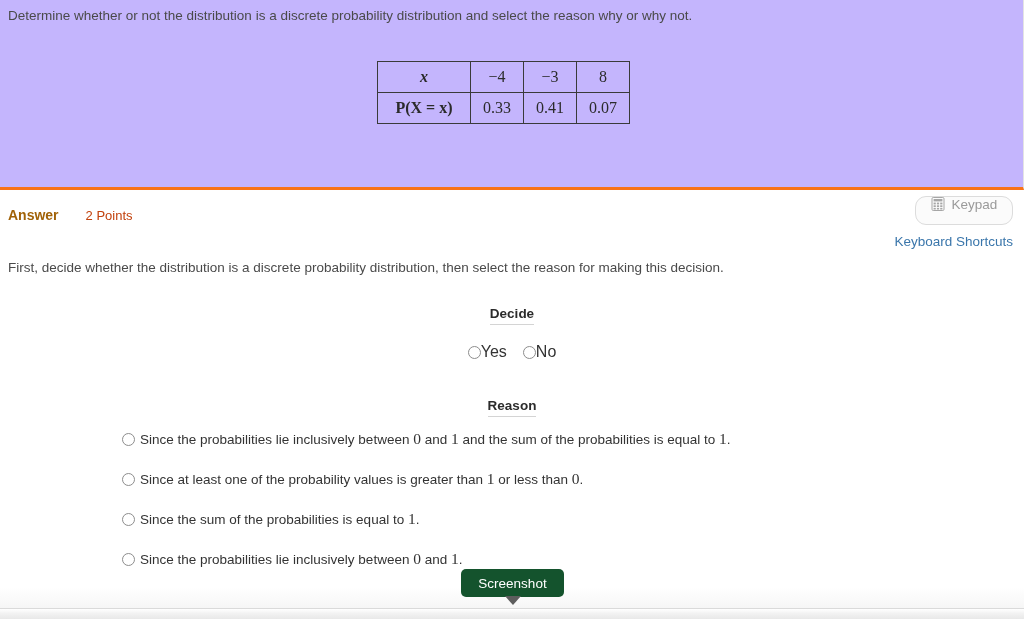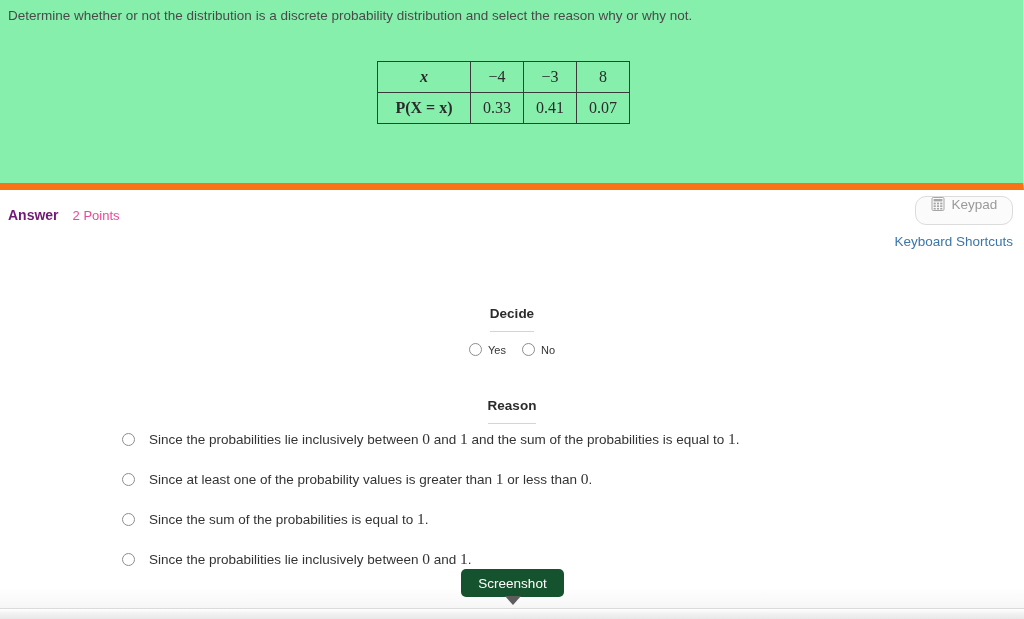--- a/index.html
+++ b/index.html
@@ -17,22 +17,22 @@
     color: #333333;
     position: relative;
   }
 
   
   #question-panel {
     position: relative;
     height: 190px;
     box-sizing: border-box;
     border-right: 1px solid #e3e3e3;
-    border-bottom: 7px solid #f97316;
-    background: #86efac;
+    border-bottom: 3px solid #f97316;
+    background: #c4b5fd;
   }
   #question-prompt {
     position: absolute;
     left: 8px;
     top: 8px;
     font-size: 13.5px;
     color: #4a4a4a;
     line-height: 16px;
     white-space: nowrap;
   }
@@ -81,25 +81,26 @@
     position: absolute;
     left: 8px;
     top: 17px;
     display: flex;
     align-items: baseline;
     gap: 14px;
   }
   #answer-label {
     font-weight: bold;
     font-size: 14px;
-    color: #701a75;
+    color: #a16207;
   }
   #answer-points {
     font-size: 13px;
-    color: #ec4899;
+    color: #c2410c;
+    margin-left: 13px;
   }
 
   
   #keypad-button {
     position: absolute;
     right: 11px;
     top: 6px;
     width: 98px;
     height: 29px;
     box-sizing: border-box;
@@ -145,42 +146,41 @@
     left: 0;
     width: 100%;
     text-align: center;
     font-weight: bold;
     font-size: 13.5px;
     color: #2b2b2b;
   }
   .section-heading .heading-inner {
     display: inline-block;
     border-bottom: 1px solid #d4d4d4;
-    padding-bottom: 10px;
+    padding-bottom: 3px;
   }
   #decide-heading { top: 116px; }
   #reason-heading { top: 208px; }
 
   
   #decide-options {
     position: absolute;
     top: 153px;
     left: 0;
     width: 100%;
     display: flex;
     justify-content: center;
     align-items: center;
     gap: 16px;
   }
   .radio-choice {
     display: flex;
     align-items: center;
-    gap: 6px;
     cursor: pointer;
-    font-size: 11px;
+    font-size: 16px;
     color: #333333;
   }
   .radio-dot {
     width: 11px;
     height: 11px;
     border: 1px solid #8d8d8d;
     border-radius: 50%;
     background: #ffffff;
     flex: 0 0 auto;
     display: block;
@@ -189,21 +189,21 @@
   
   #reason-options {
     position: absolute;
     top: 239px;
     left: 122px;
     width: 860px;
   }
   .reason-item {
     display: flex;
     align-items: flex-start;
-    gap: 14px;
+    gap: 5px;
     height: 40px;
     cursor: pointer;
   }
   .reason-item .radio-dot {
     margin-top: 4px;
   }
   .reason-text {
     font-size: 13.5px;
     color: #333333;
     line-height: 19px;
@@ -314,20 +314,21 @@
         <rect x="2.6" y="11" width="2.2" height="1.5" fill="#a6a6a6"></rect>
         <rect x="5.9" y="11" width="2.2" height="1.5" fill="#a6a6a6"></rect>
         <rect x="9.2" y="11" width="2.2" height="1.5" fill="#a6a6a6"></rect>
       </svg>
     </span>
     <span>Keypad</span>
   </div>
 
   <a id="keyboard-shortcuts-link" href="#">Keyboard Shortcuts</a>
 
+  <div id="answer-instruction">First, decide whether the distribution is a discrete probability distribution, then select the reason for making this decision.</div>
 
   <div class="section-heading" id="decide-heading">
     <span class="heading-inner">Decide</span>
   </div>
 
   <div id="decide-options">
     <label class="radio-choice">
       <span class="radio-dot"></span>
       <span>Yes</span>
     </label>

